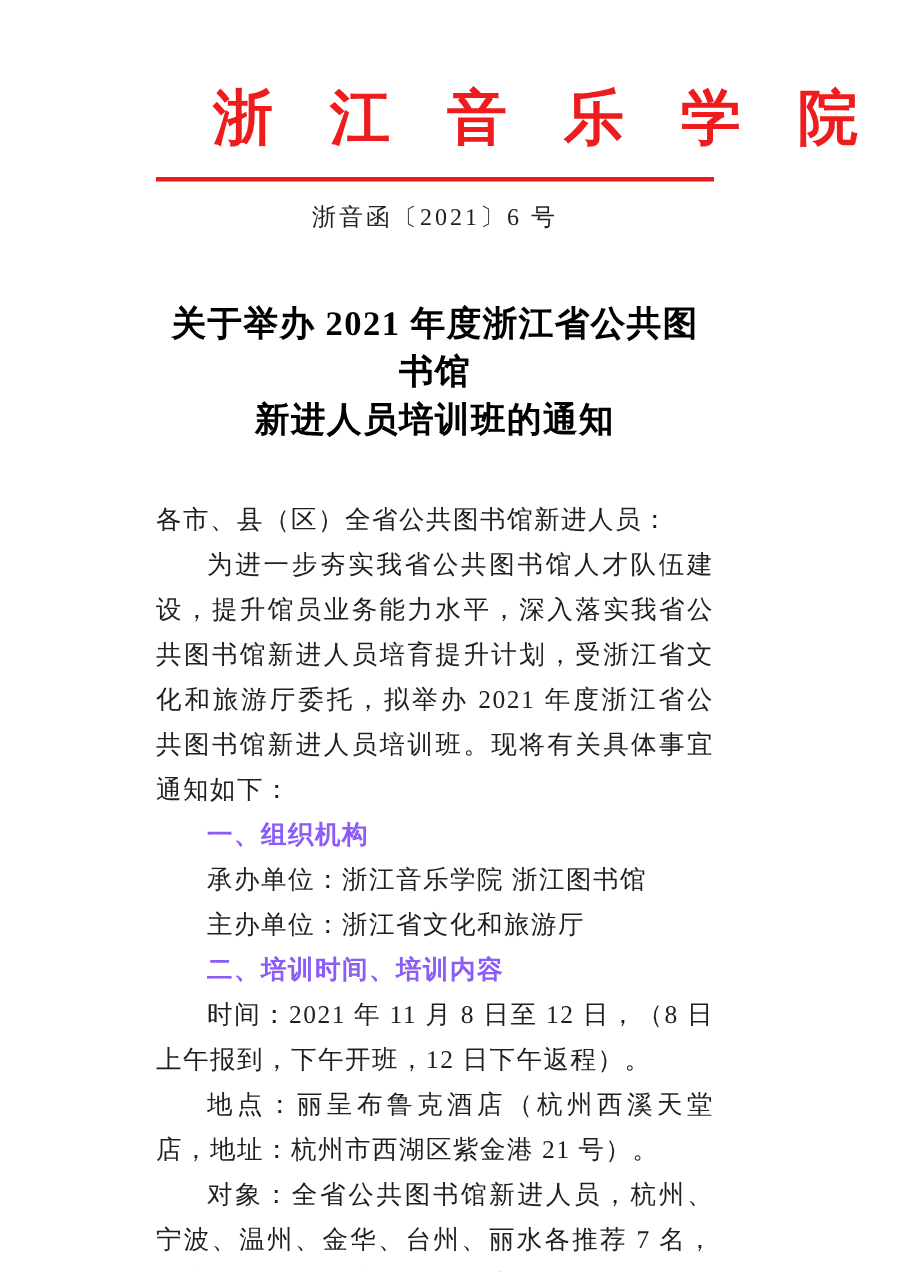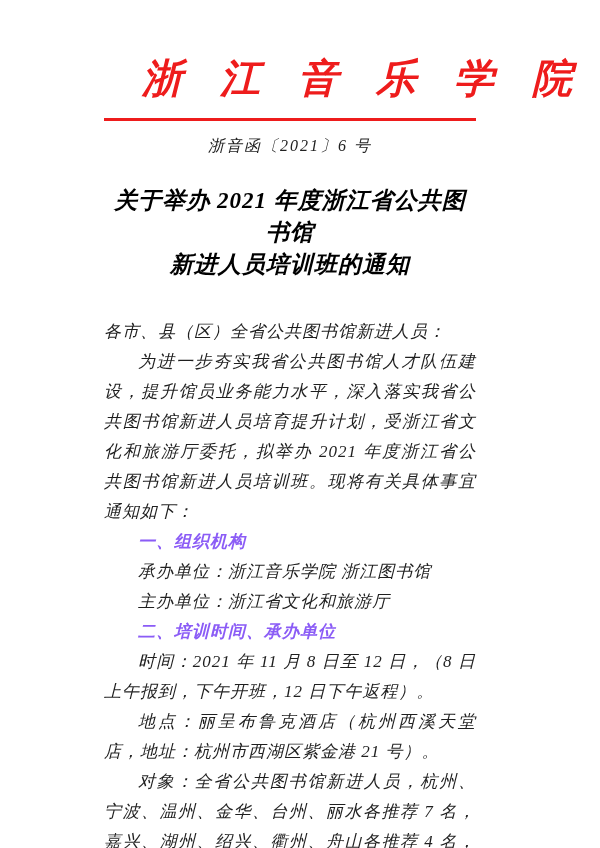--- a/index.html
+++ b/index.html
@@ -8,21 +8,20 @@
   .page {
     position: relative;
     width: 568px;
     height: 848px;
     margin: 0 auto;
     background: #ffffff;
     padding: 0 108px 0 88px;
     overflow: hidden;
     font-family: "Liberation Serif", serif;
     color: #1f1f1f;
-    font-style: italic;
   }
 
   
   .letterhead {
     margin-top: 56px;
     color: #ee1c1c;
     font-weight: bold;
     font-size: 40px;
     line-height: 46px;
     letter-spacing: 38px;
@@ -44,21 +43,21 @@
     margin-top: 15px;
     text-align: center;
     font-size: 16px;
     line-height: 20px;
     letter-spacing: 2px;
     color: #222;
   }
 
   
   .doc-title {
-    margin-top: 29px;
+    margin-top: 44px;
     text-align: center;
     font-weight: bold;
     font-size: 23px;
     line-height: 32px;
     color: #000;
     letter-spacing: 1px;
   }
 
   
   .body-text {
@@ -105,21 +104,21 @@
     <p class="salutation">各市、县（区）全省公共图书馆新进人员：</p>
 
     <p class="para">为进一步夯实我省公共图书馆人才队伍建设，提升馆员业务能力水平，深入落实我省公共图书馆新进人员培育提升计划，受浙江省文化和旅游厅委托，拟举办 2021 年度浙江省公共图书馆新进人员培训班。现将有关具体事宜通知如下：</p>
 
     <p class="section-heading">一、组织机构</p>
 
     <p class="para">承办单位：浙江音乐学院 浙江图书馆</p>
 
     <p class="para">主办单位：浙江省文化和旅游厅</p>
 
-    <p class="section-heading">二、培训时间、承办单位</p>
+    <p class="section-heading">二、培训时间、培训内容</p>
 
     <p class="para">时间：2021 年 11 月 8 日至 12 日，（8 日上午报到，下午开班，12 日下午返程）。</p>
 
     <p class="para">地点：丽呈布鲁克酒店（杭州西溪天堂店，地址：杭州市西湖区紫金港 21 号）。</p>
 
     <p class="para">对象：全省公共图书馆新进人员，杭州、宁波、温州、金华、台州、丽水各推荐 7 名，嘉兴、湖州、绍兴、衢州、舟山各推荐 4 名，浙江图书馆推荐 5 名。</p>
 
     <p class="section-heading">三、培训内容</p>
 
   </div>

